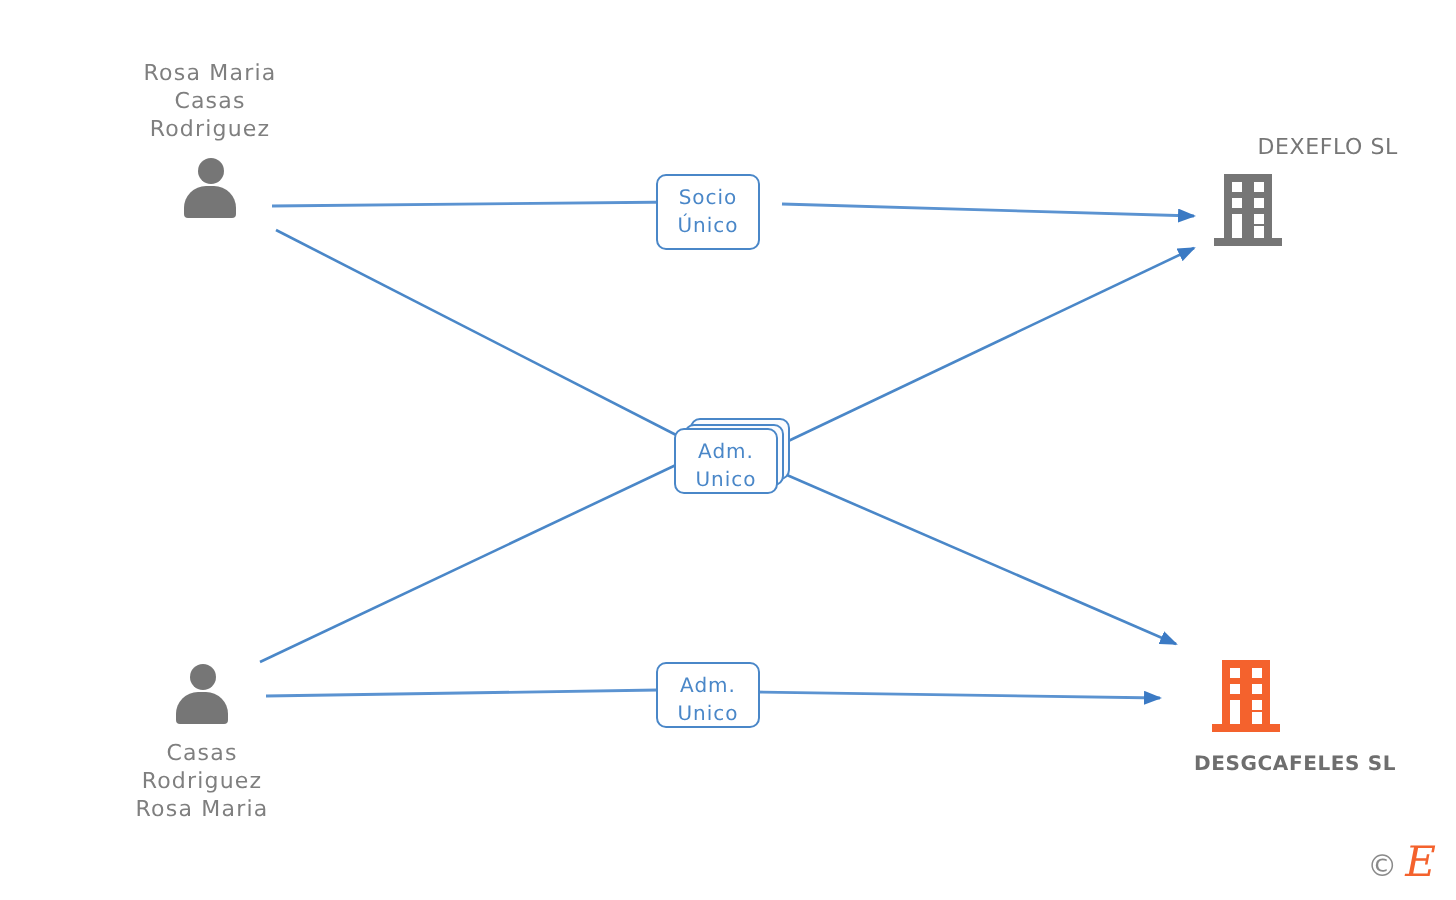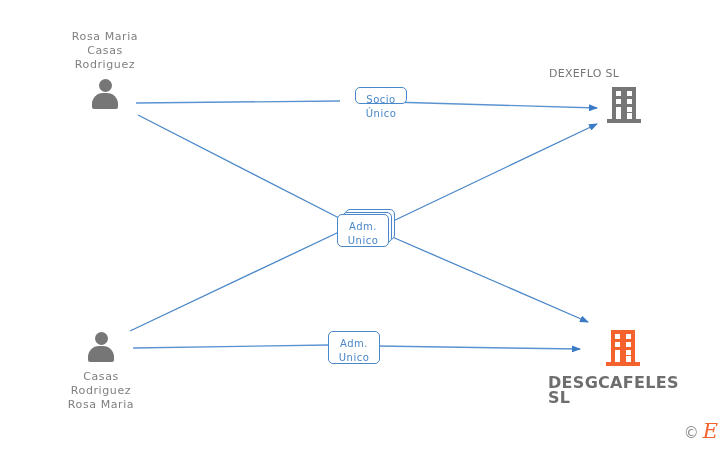--- a/index.html
+++ b/index.html
@@ -60,31 +60,31 @@
     width: 26px;
     height: 16px;
     background: #767676;
     border-radius: 11px 11px 2px 2px;
   }
 
   
   .company {
     position: absolute;
     width: 150px;
-    text-align: left;
+    text-align: right;
   }
   .company-label {
     font-size: 11px;
     line-height: 15px;
     color: #767676;
     letter-spacing: 0.3px;
   }
   .company-label.bold {
     font-weight: bold;
-    font-size: 16px;
+    font-size: 10px;
     color: #6e6e6e;
   }
   .bld {
     position: relative;
     width: 34px;
     height: 36px;
     margin: 0 auto;
   }
   .bld .tower {
     position: absolute;
@@ -240,21 +240,21 @@
       <div class="win" style="left:20px; top:12px;"></div>
       <div class="win" style="left:9px;  top:20px;"></div>
       <div class="win" style="left:20px; top:20px;"></div>
       <div class="door"></div>
       <div class="win" style="left:20px; top:26px; height:6px;"></div>
       <div class="base"></div>
     </div>
     <div class="company-label bold" style="margin-top:9px;">DESGCAFELES SL</div>
   </div>
 
-  <div class="relbox" style="left:355px; top:87px; width:52px; height:17px;">Socio
+  <div class="relbox" style="left:328px; top:87px; width:52px; height:38px;">Socio
 Único</div>
 
   <div class="relbox ghost" style="left:345px; top:209px; width:50px; height:31px;"></div>
   <div class="relbox ghost" style="left:342px; top:212px; width:50px; height:31px;"></div>
   <div class="relbox" style="left:337px; top:214px; width:52px; height:33px;">Adm.
 Unico</div>
 
   <div class="relbox" style="left:328px; top:331px; width:52px; height:33px;">Adm.
 Unico</div>
 

